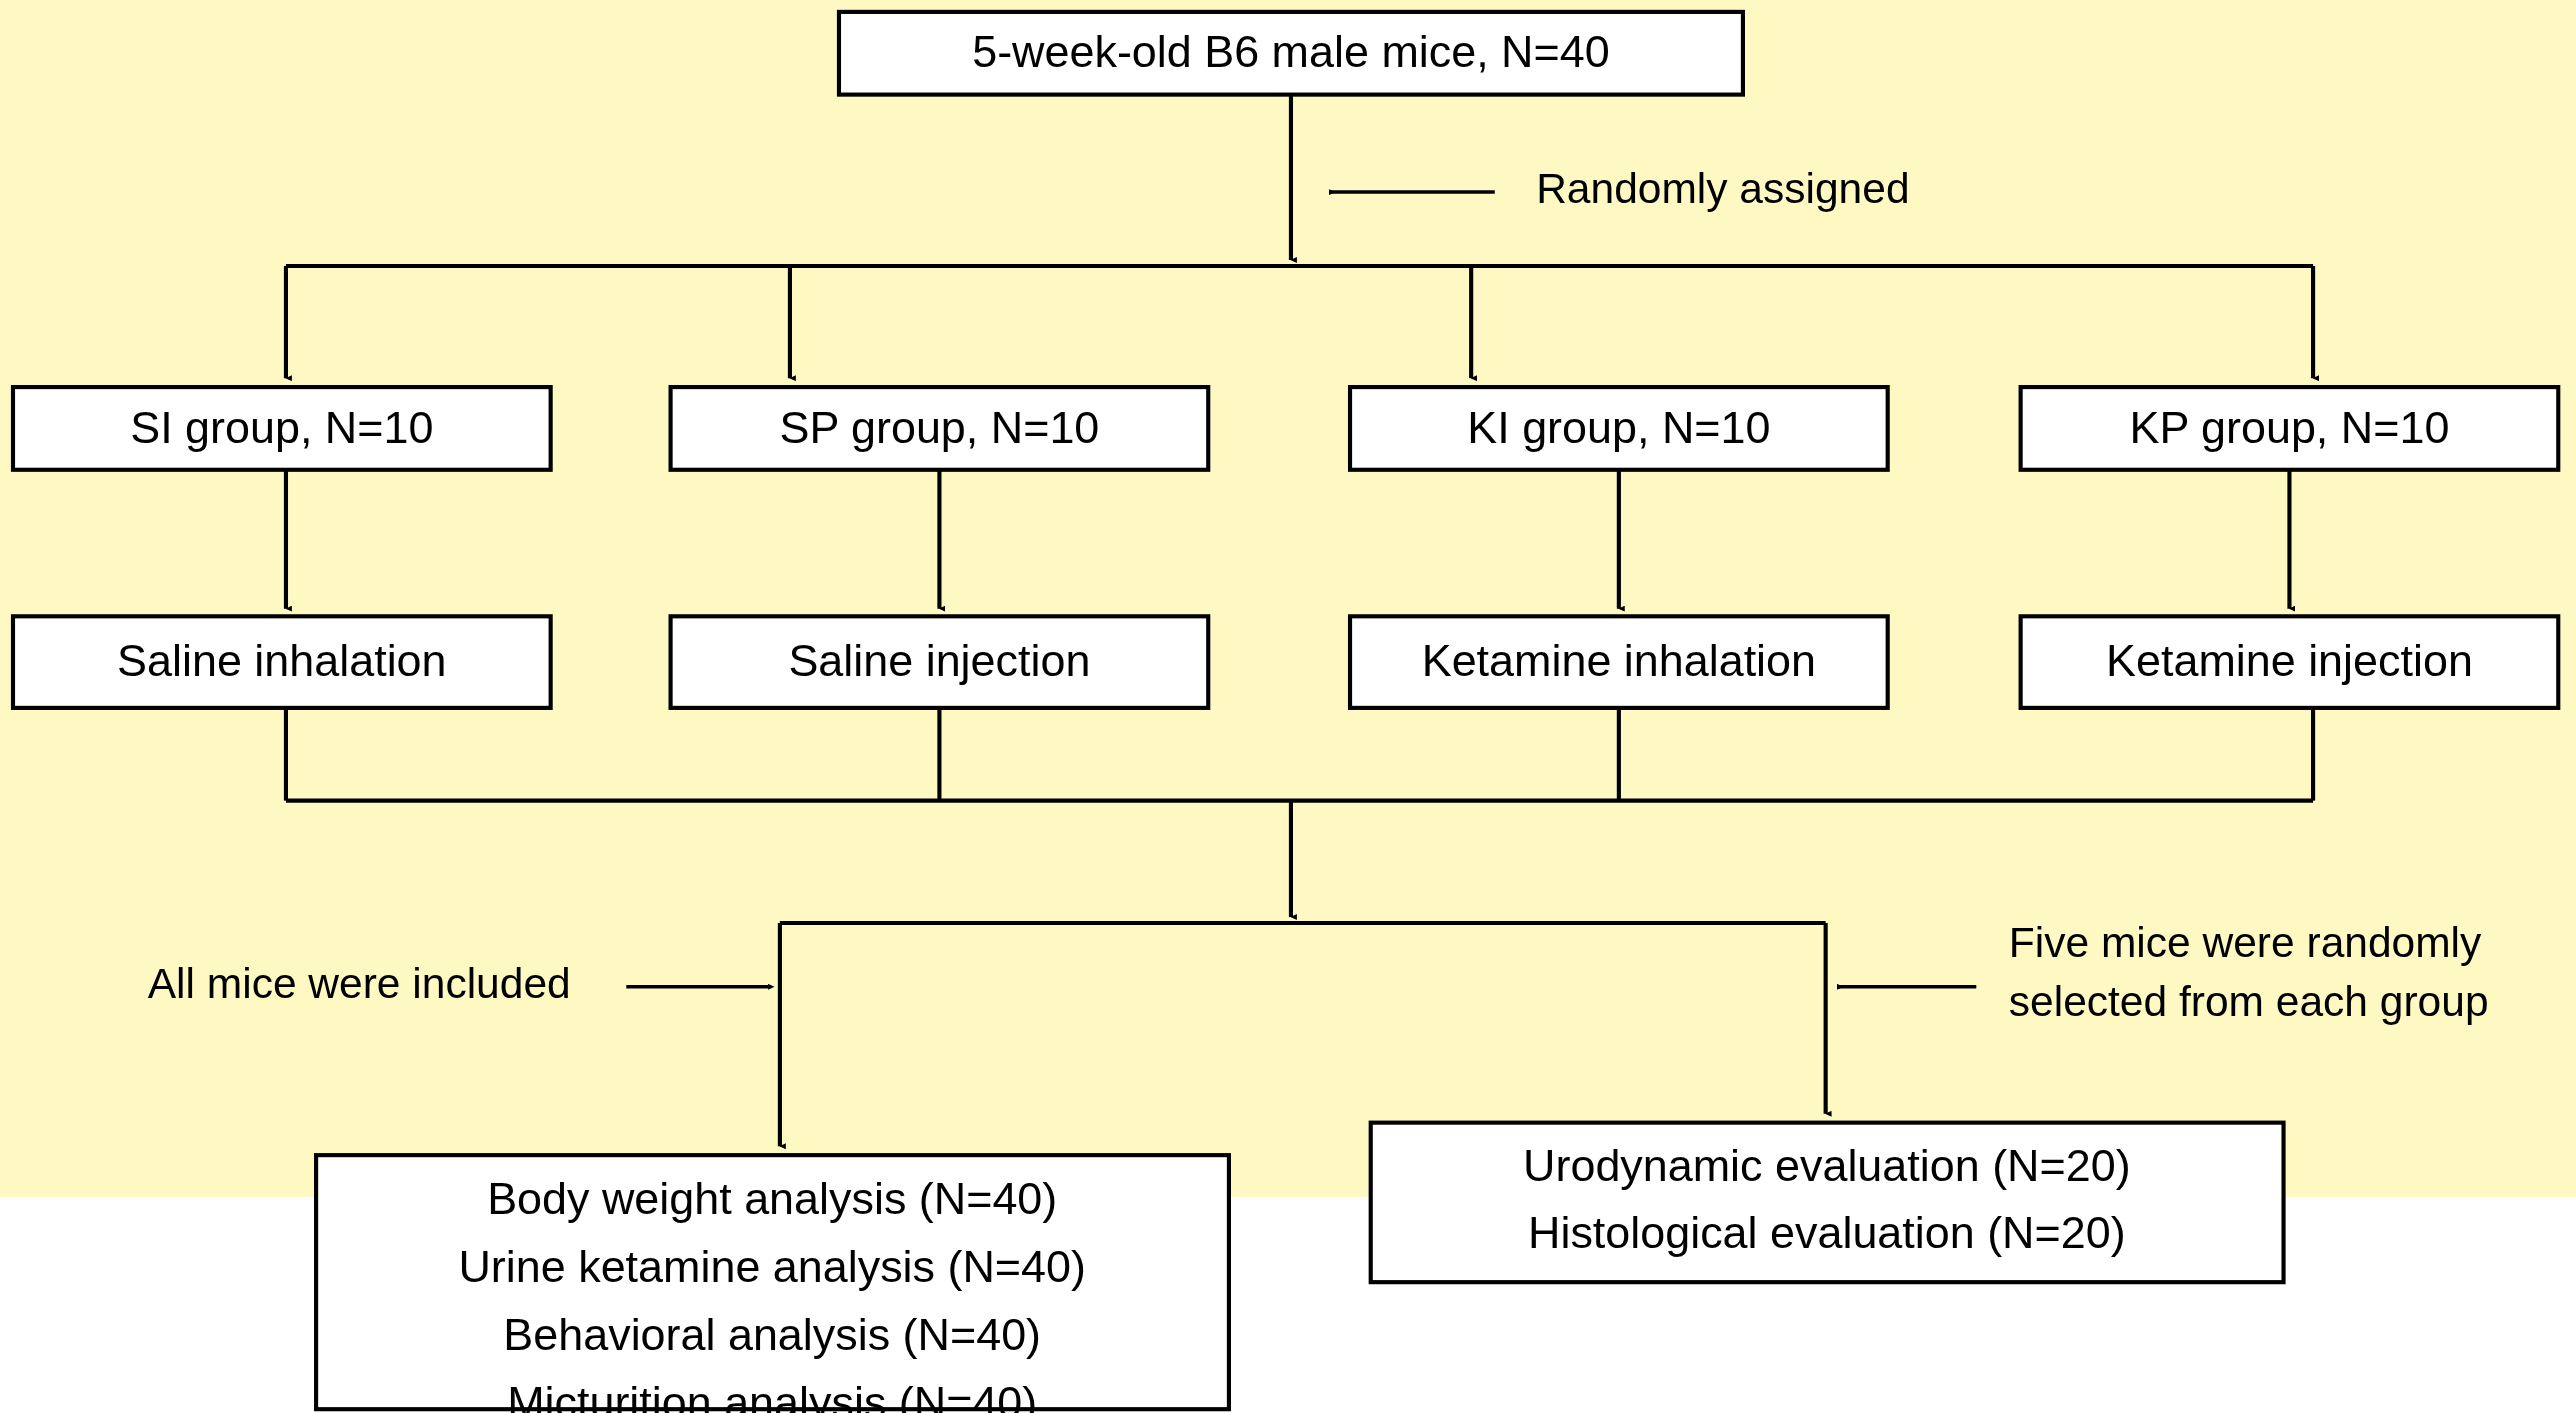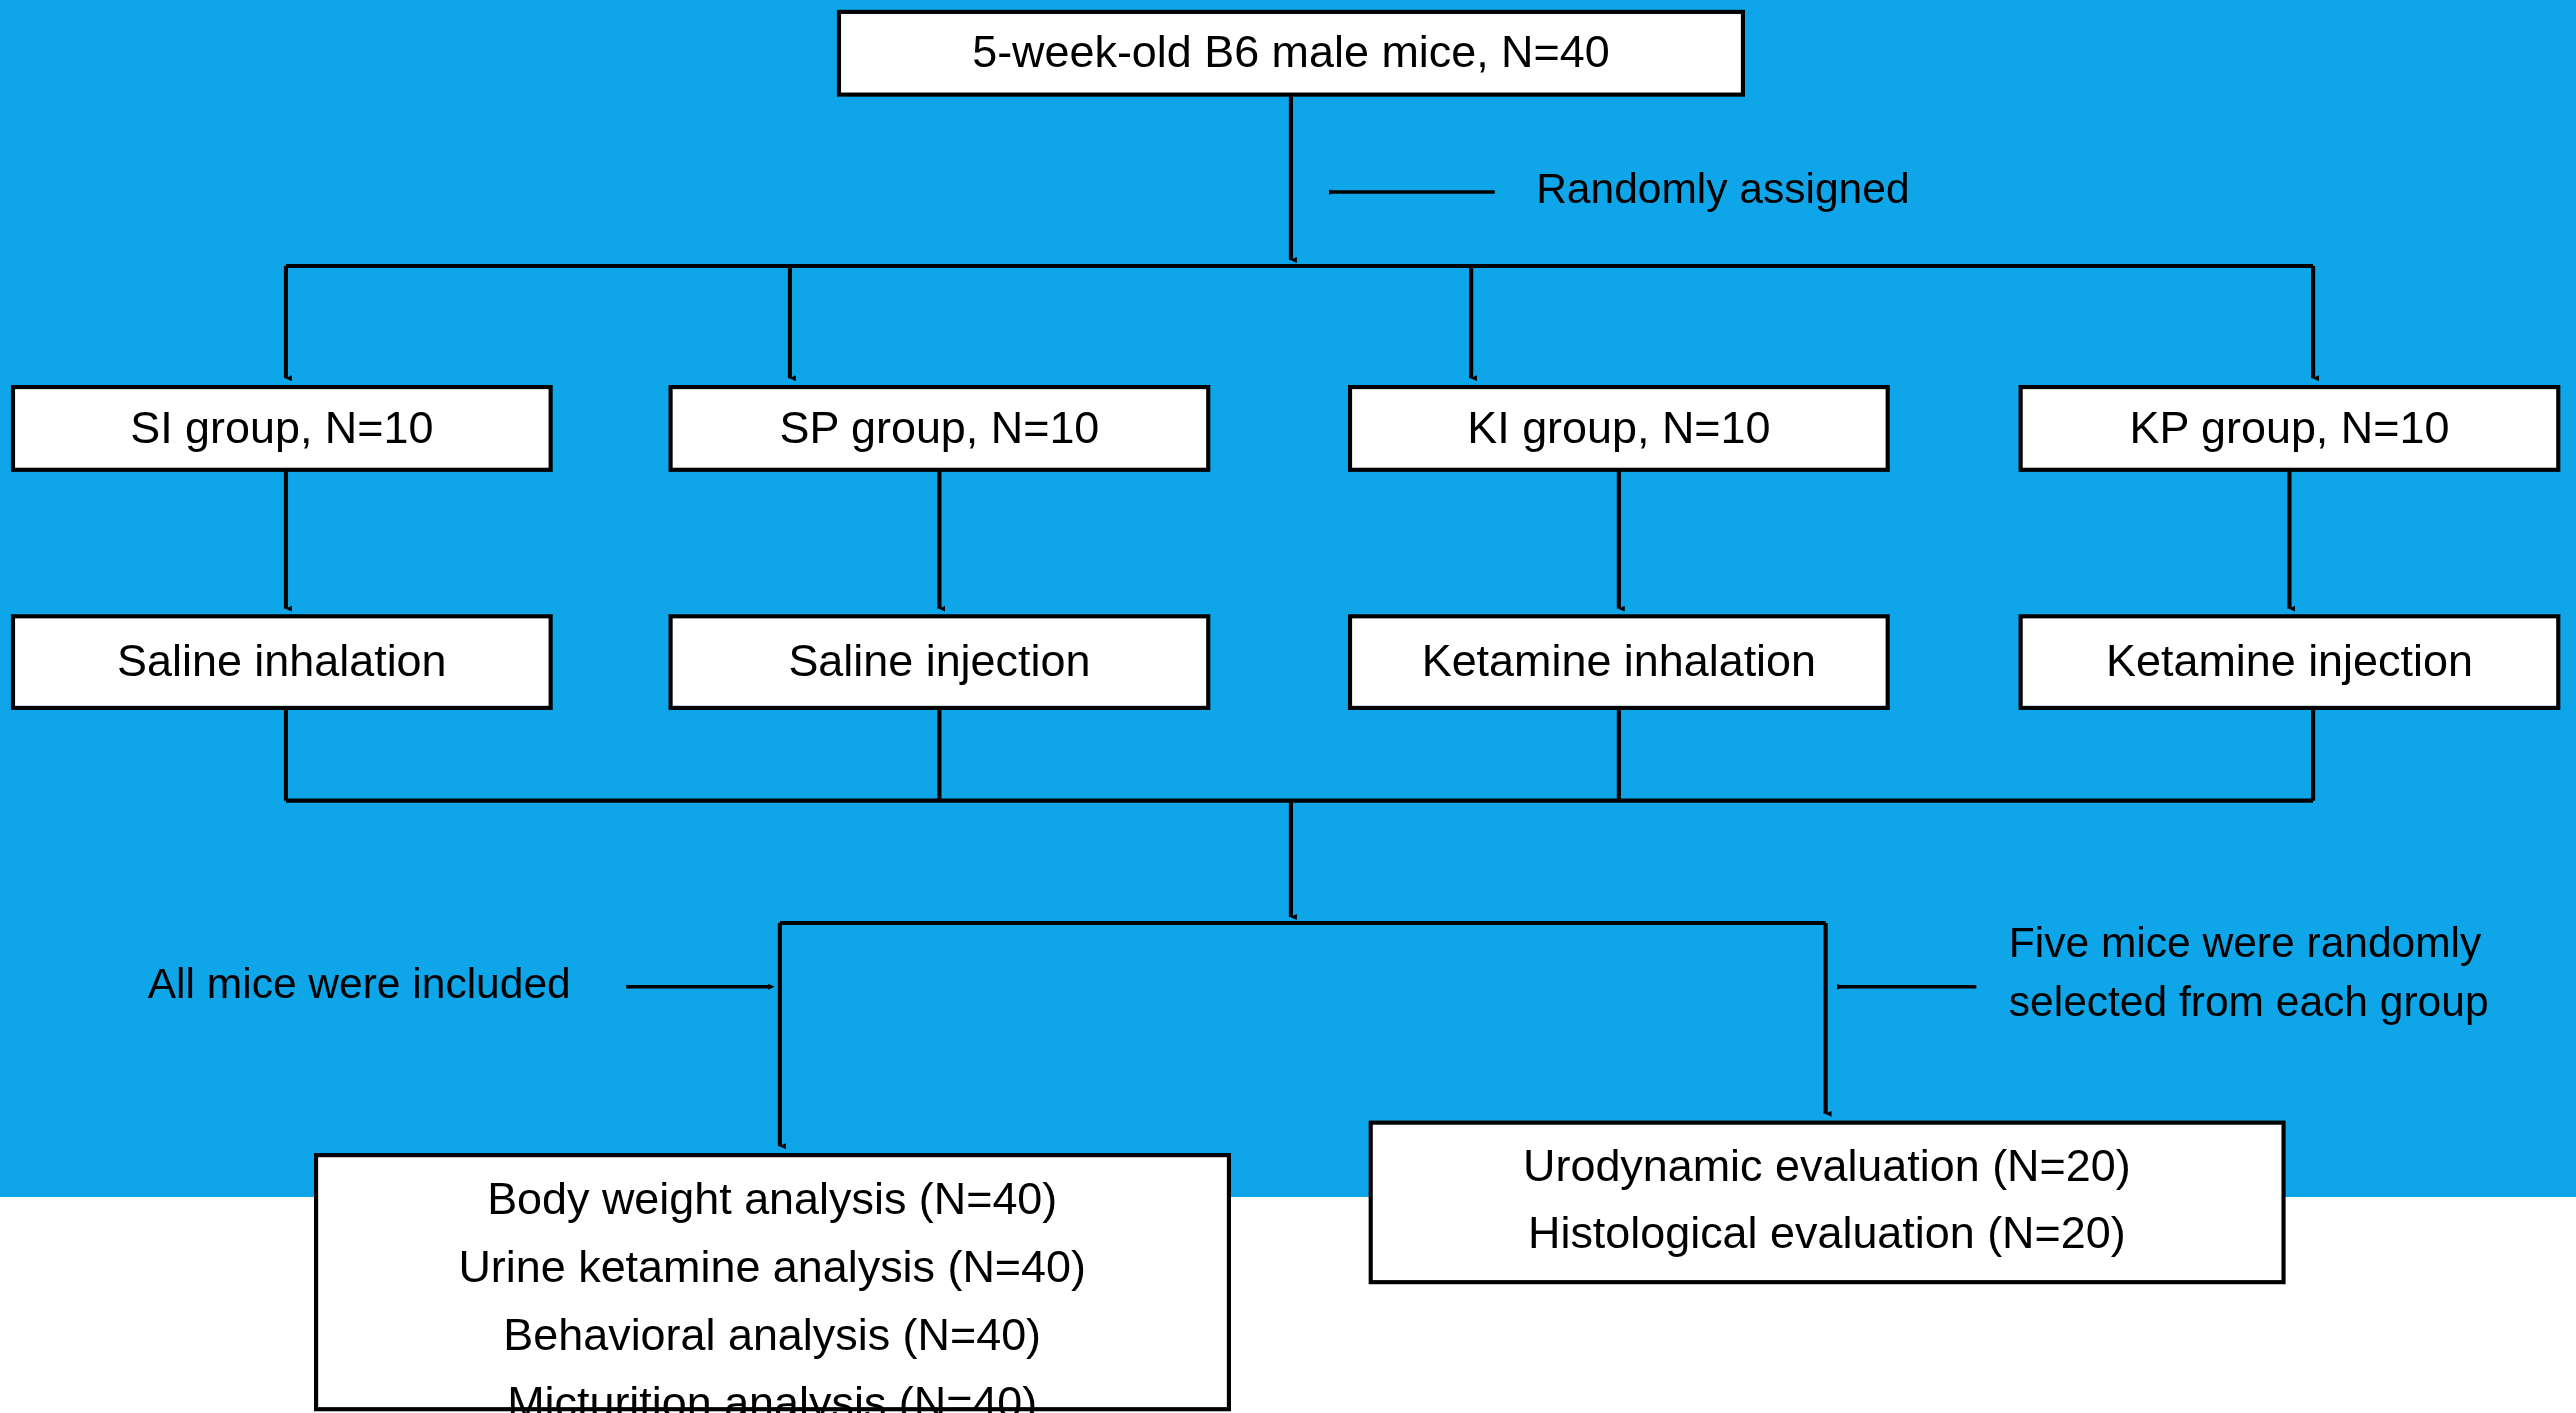--- a/index.html
+++ b/index.html
@@ -11,21 +11,21 @@
   body {
     width: 2576px;
     height: 1414px;
     font-family: "Liberation Sans", sans-serif;
     overflow: hidden;
   }
   #flow-root {
     position: relative;
     width: 2576px;
     height: 1197px;
-    background: #0ea5e9;
+    background: #fef9c3;
   }
   svg.flow-svg {
     position: absolute;
     left: 0;
     top: 0;
     width: 2576px;
     height: 1414px;
     display: block;
   }
   .node-rect {

